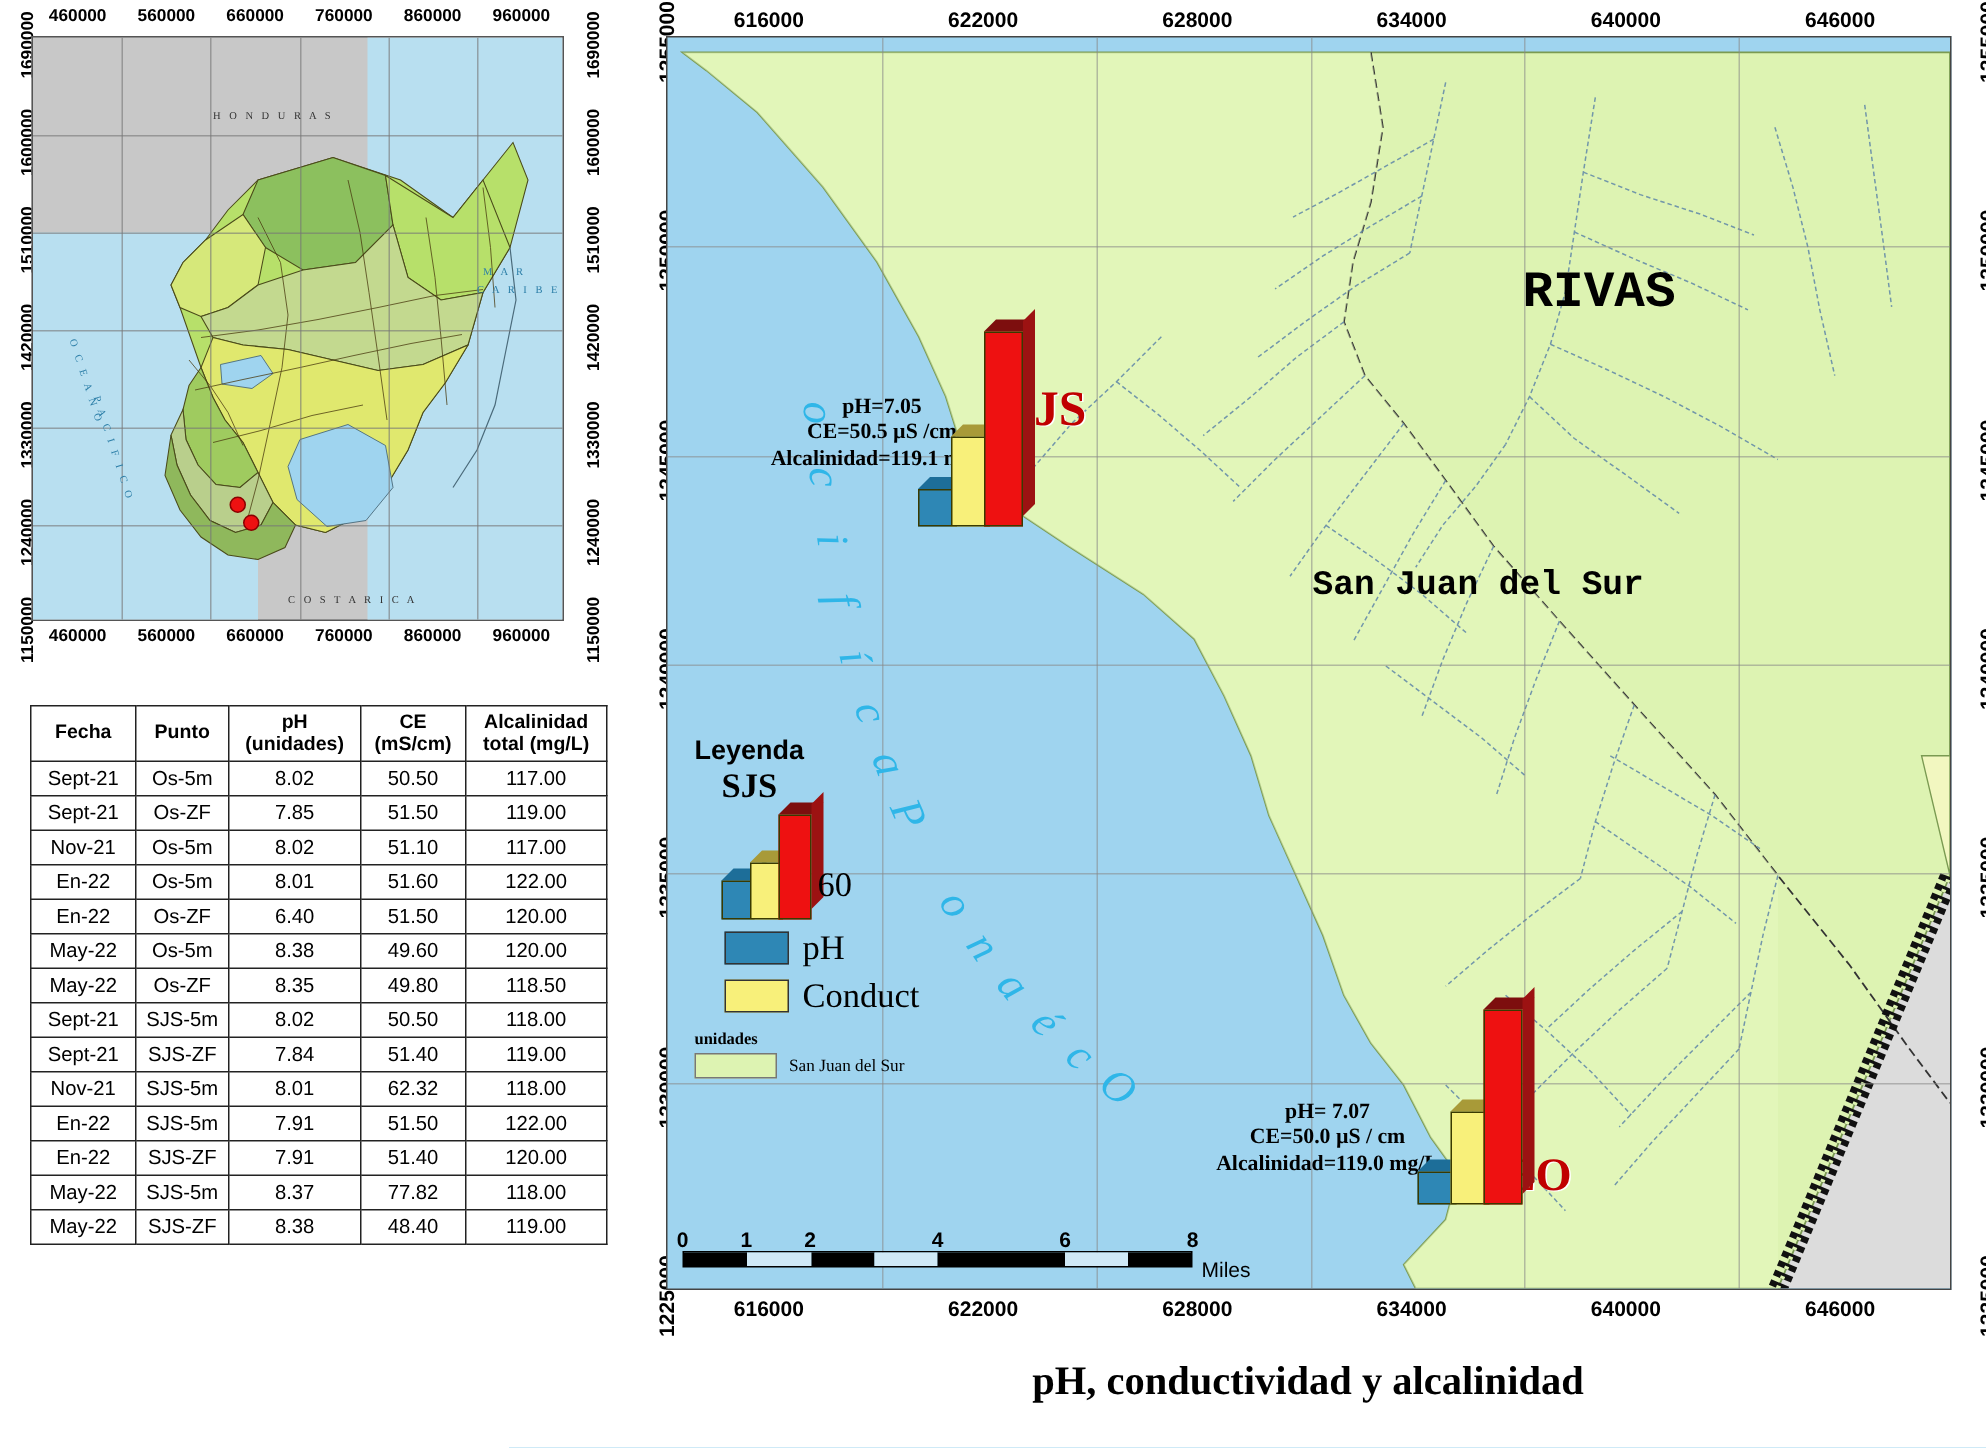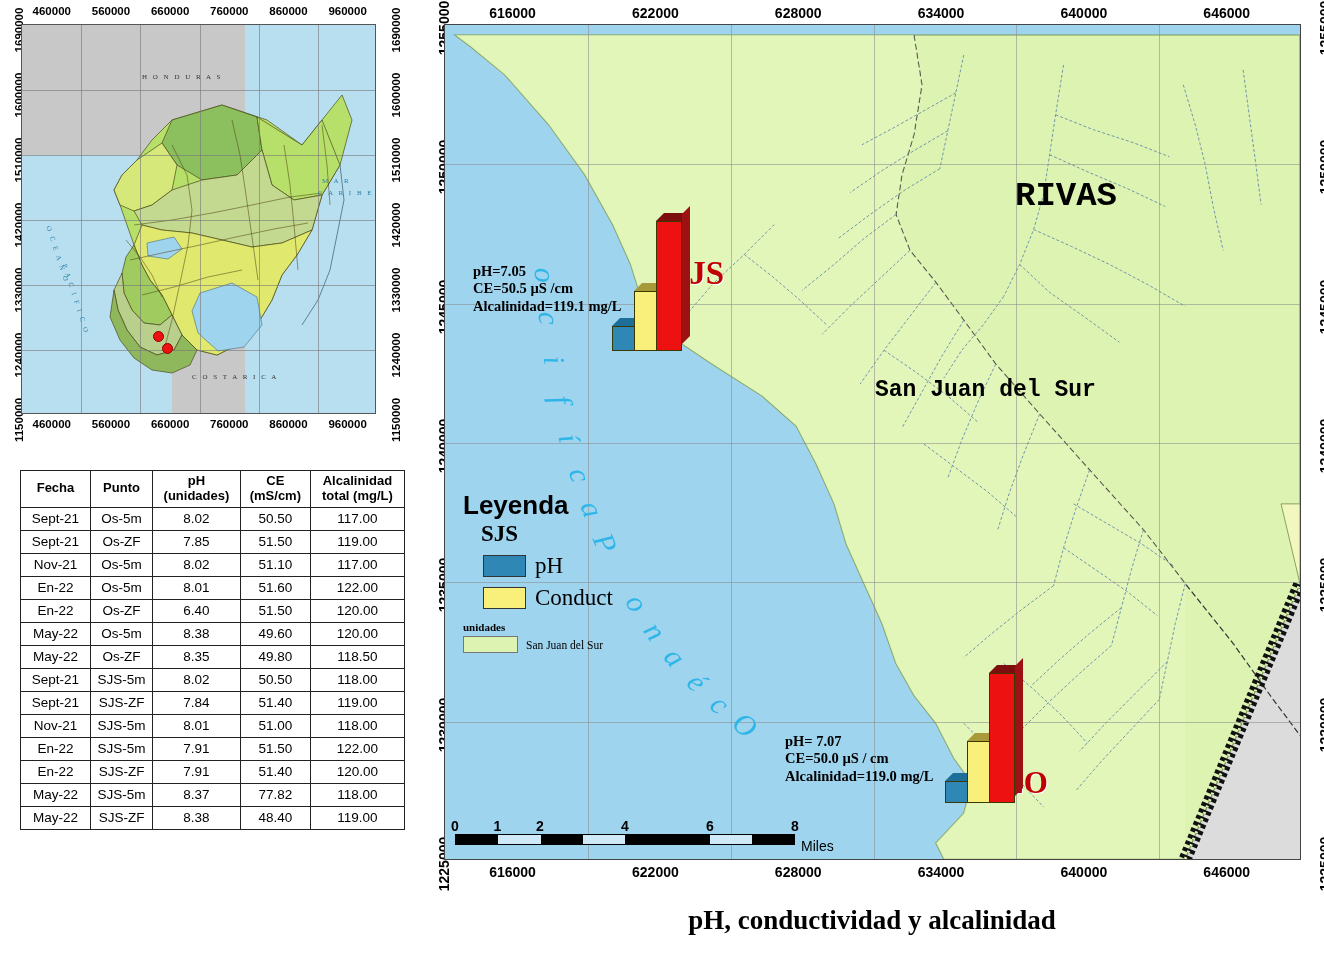--- a/index.html
+++ b/index.html
@@ -80,30 +80,30 @@
 
   
   .bargroup{ position:absolute; }
   .bar3d{ position:absolute; bottom:0; }
   .bar-face{ position:absolute; left:0; bottom:0; width:100%; height:100%; border:1px solid #3a3a00; }
   .bar-side{ position:absolute; bottom:7px; left:100%; width:8px; height:100%; }
   .bar-top{ position:absolute; left:0; bottom:100%; width:100%; height:8px; }
 
   .valbox{
     position:absolute; font-family:"Liberation Serif",serif; font-weight:bold;
-    font-size:14.5px; color:#000; line-height:1.2; white-space:nowrap;
+    font-size:14.5px; color:#000; text-align:center; line-height:1.2; white-space:nowrap;
   }
   .sitetag{
     position:absolute; font-family:"Liberation Serif",serif; font-weight:bold;
     color:#c00000; text-shadow:1px 1px 0 #ffffff;
   }
 
   
   #legend{ position:absolute; left:18px; top:465px; width:260px; }
-  #legend-title{ font-family:"Liberation Sans",sans-serif; font-weight:bold; font-size:26px; color:#000; }
+  #legend-title{ font-family:"Liberation Sans",sans-serif; font-weight:bold; font-size:18px; color:#000; }
   #legend-sjs{ font-family:"Liberation Serif",serif; font-weight:bold; font-size:23px; color:#000; margin-left:18px; }
   .legrow{ display:flex; align-items:center; gap:9px; margin-top:6px; }
   .swatch{ width:43px; height:22px; border:1px solid #333; margin-left:20px; }
   .legtext{ font-family:"Liberation Serif",serif; font-size:23px; color:#000; }
   #muni-title{ font-family:"Liberation Serif",serif; font-weight:bold; font-size:11px; color:#000; margin-top:10px; }
   #muni-row{ display:flex; align-items:center; gap:8px; margin-top:3px; }
   #muni-sw{ width:55px; height:17px; background:#ddf3b2; border:1px solid #777; }
   #muni-label{ font-family:"Liberation Serif",serif; font-size:11.5px; color:#000; }
 
   
@@ -210,21 +210,21 @@
         <div class="igl" style="left: 236.667px; top: 0px; width: 1px; height: 390px;"></div>
         <div class="igl" style="left: 295.833px; top: 0px; width: 1px; height: 390px;"></div>
         <div class="igl" style="left: 0px; top: 65px; width: 355px; height: 1px;"></div>
         <div class="igl" style="left: 0px; top: 130px; width: 355px; height: 1px;"></div>
         <div class="igl" style="left: 0px; top: 195px; width: 355px; height: 1px;"></div>
         <div class="igl" style="left: 0px; top: 260px; width: 355px; height: 1px;"></div>
         <div class="igl" style="left: 0px; top: 325px; width: 355px; height: 1px;"></div>
       </div>
 
     <span class="inset-txt" style="left:120px;top:48px;">H O N D U R A S</span>
-    <span class="inset-txt" style="left:170px;top:348px;">C O S T A   R I C A</span>
+    <span class="inset-txt" style="left:170px;top:371px;">C O S T A   R I C A</span>
     <span class="inset-txt blue" style="left:300px;top:152px;">M A R</span>
     <span class="inset-txt blue" style="left:296px;top:164px;">C A R I B E</span>
     <span class="inset-txt blue" style="left:30px;top:200px;transform:rotate(72deg);transform-origin:0 0;">O C E A N O</span>
     <span class="inset-txt blue" style="left:46px;top:238px;transform:rotate(72deg);transform-origin:0 0;">P A C I F I C O</span>
 
     <span class="reddot" style="left:131px;top:306px;"></span>
     <span class="reddot" style="left:140px;top:318px;"></span>
   </div>
 </div>
 
@@ -313,21 +313,21 @@
           <td class="c0">Sept-21</td>
           <td class="c1">SJS-ZF</td>
           <td class="c2">7.84</td>
           <td class="c3">51.40</td>
           <td class="c4">119.00</td>
         </tr>
         <tr>
           <td class="c0">Nov-21</td>
           <td class="c1">SJS-5m</td>
           <td class="c2">8.01</td>
-          <td class="c3">51.00</td>
+          <td class="c3">62.32</td>
           <td class="c4">118.00</td>
         </tr>
         <tr>
           <td class="c0">En-22</td>
           <td class="c1">SJS-5m</td>
           <td class="c2">7.91</td>
           <td class="c3">51.50</td>
           <td class="c4">122.00</td>
         </tr>
         <tr>
@@ -537,20 +537,40 @@
         <div class="bar-top" style="background:#7d0e0e;transform:skewX(-45deg);transform-origin:bottom left;"></div>
         <div class="bar-side" style="background:#9c1212;transform:skewY(-45deg);transform-origin:top left;"></div>
         <div class="bar-face" style="background:#ee1111;"></div>
       </div>
     </div>
 
     <div id="legend">
       <div id="legend-title">Leyenda</div>
       <div id="legend-sjs">SJS</div>
 
+      <div style="position:relative;height:74px;margin-top:2px;">
+        <div class="bargroup" style="left:18px;bottom:0;height:70px;width:80px;position:absolute;">
+          <div class="bar3d" style="left:0px;width:22px;height:26px;">
+            <div class="bar-top" style="background:#1d6e99;transform:skewX(-45deg);transform-origin:bottom left;"></div>
+            <div class="bar-side" style="background:#1c5f85;transform:skewY(-45deg);transform-origin:top left;"></div>
+            <div class="bar-face" style="background:#2e87b5;"></div>
+          </div>
+          <div class="bar3d" style="left:19px;width:22px;height:38px;">
+            <div class="bar-top" style="background:#a89a38;transform:skewX(-45deg);transform-origin:bottom left;"></div>
+            <div class="bar-side" style="background:#c9be4d;transform:skewY(-45deg);transform-origin:top left;"></div>
+            <div class="bar-face" style="background:#f8f07a;"></div>
+          </div>
+          <div class="bar3d" style="left:38px;width:22px;height:70px;">
+            <div class="bar-top" style="background:#7d0e0e;transform:skewX(-45deg);transform-origin:bottom left;"></div>
+            <div class="bar-side" style="background:#9c1212;transform:skewY(-45deg);transform-origin:top left;"></div>
+            <div class="bar-face" style="background:#ee1111;"></div>
+          </div>
+        </div>
+        <span style="position:absolute;left:82px;bottom:10px;font-family:'Liberation Serif',serif;font-size:23px;color:#000;">60</span>
+      </div>
 
       <div class="legrow">
         <span class="swatch" style="background:#2e87b5;"></span>
         <span class="legtext">pH</span>
       </div>
       <div class="legrow">
         <span class="swatch" style="background:#f8f07a;"></span>
         <span class="legtext">Conduct</span>
       </div>
 

